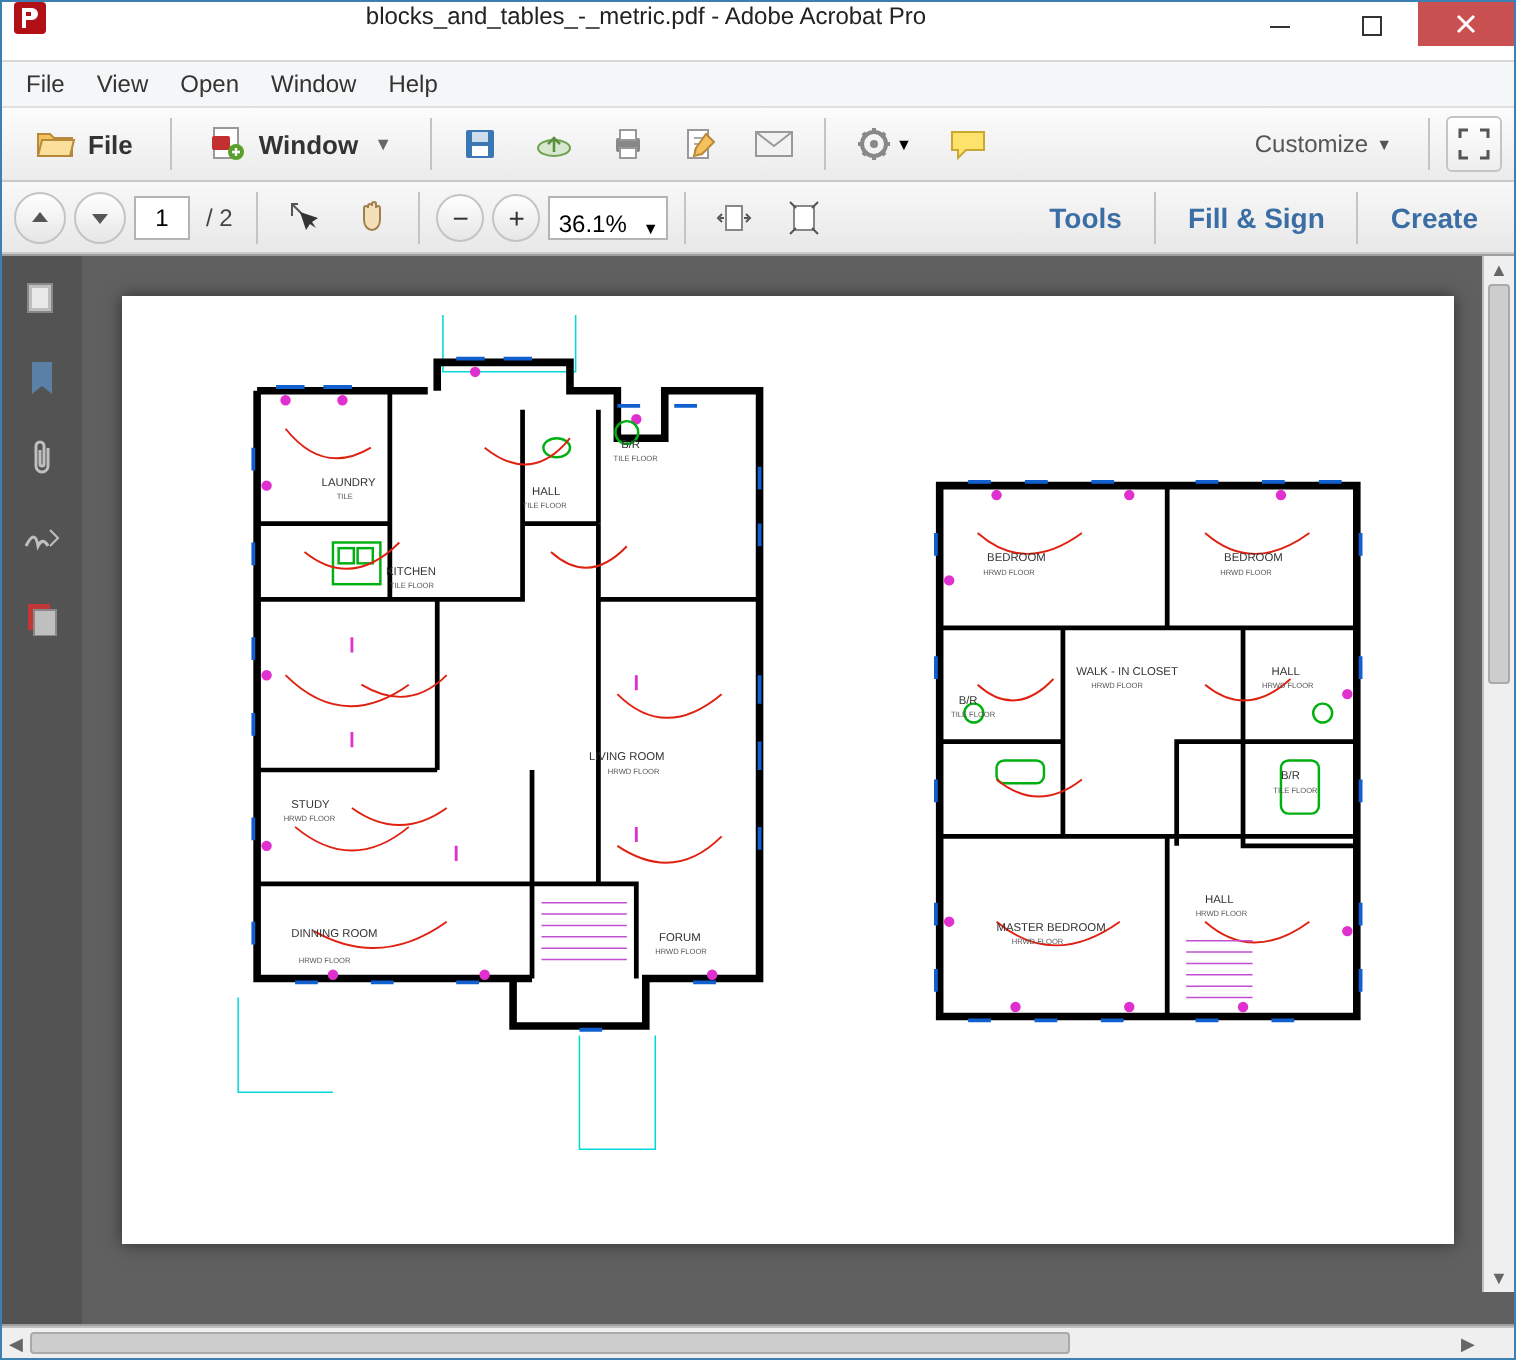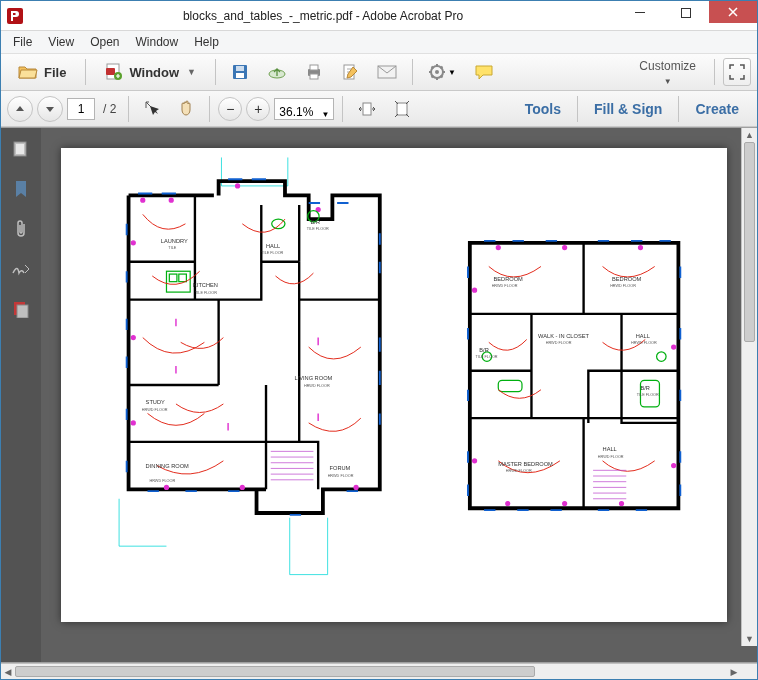--- a/index.html
+++ b/index.html
@@ -1,38 +1,38 @@
 <!DOCTYPE html>
 <html><head>
 <meta charset="utf-8">
 <style>
 * { box-sizing: border-box; margin: 0; padding: 0; font-family: "Segoe UI", Tahoma, sans-serif; }
 body { background: #fff; width: 758px; height: 680px; overflow: hidden; }
 
 .window { width: 758px; height: 680px; display: flex; flex-direction: column; border: 1px solid #3c7fb1; }
-.titlebar { height: 30px; background: #fff; display: flex; align-items: center; position: relative; border-bottom: 1px solid #d8d8d8; }
+.titlebar { height: 30px; background: #fff; display: flex; position: relative; border-bottom: 1px solid #d8d8d8; }
 .titlebar .app-icon { width: 16px; height: 16px; margin: 0 6px; }
 .titlebar .title { flex: 1; text-align: center; font-size: 12px; color: #222; }
 .winbtns { display: flex; height: 30px; }
 .winbtn { width: 46px; height: 24px; display: flex; align-items: center; justify-content: center; cursor: pointer; }
 .winbtn.close { background: #c85051; color: #fff; width: 48px; height: 22px; }
 .winbtn.min span { display:block; width:10px; height:1px; background:#333; }
 .winbtn.max span { display:block; width:10px; height:10px; border:1px solid #333; }
 .winbtn.close svg { width:10px; height:10px; }
 
 .menubar { height: 22px; background: #f5f6f7; display: flex; align-items: center; padding: 0 4px; font-size: 12px; color: #333; }
 .menubar .menuitem { padding: 2px 8px; cursor: pointer; }
 
 .toolbar1 { height: 38px; background: linear-gradient(#fcfcfc,#ebebeb); border-top:1px solid #e0e0e0; border-bottom:1px solid #c9c9c9; display:flex; align-items:center; padding:0 6px; gap:4px; }
 .toolbar2 { height: 36px; background: linear-gradient(#f8f8f8,#e8e8e8); border-bottom:1px solid #c9c9c9; display:flex; align-items:center; padding:0 6px; gap:4px; }
 .btn { height:26px; display:flex; align-items:center; justify-content:center; padding:0 6px; border:1px solid transparent; border-radius:3px; cursor:pointer; background:transparent; }
 .btn.labelled { padding:0 10px; gap:6px; font-size:13px; font-weight:bold; color:#333; }
 .btn.labelled .caret { font-size:9px; color:#666; margin-left:2px; }
 .sep { width:1px; height:26px; background:#c4c4c4; margin:0 4px; }
-.customize { margin-left:auto; font-size:12px; color:#555; padding:0 10px; display:flex; gap:4px; align-items:center; cursor:pointer;flex-direction:column; }
+.customize { margin-left:auto; font-size:12px; color:#555; padding:0 10px; display:flex; gap:4px; align-items:center; cursor:pointer; }
 .fullscr { width:28px; height:28px; border:1px solid #c4c4c4; border-radius:3px; display:flex; align-items:center; justify-content:center; background:linear-gradient(#fff,#eee); }
 
 .navbtn { width:26px; height:26px; border:1px solid #c4c4c4; border-radius:13px; background:linear-gradient(#fff,#e6e6e6); display:flex; align-items:center; justify-content:center; cursor:pointer; }
 .pagefield { width:28px; height:22px; border:1px solid #b4b4b4; background:#fff; text-align:center; font-size:12px; }
 .pagecount { font-size:12px; color:#444; margin:0 4px; }
 .zoombtn { width:24px; height:24px; border:1px solid #c4c4c4; border-radius:12px; background:linear-gradient(#fff,#e6e6e6); display:flex; align-items:center; justify-content:center; cursor:pointer; font-size:14px; color:#333; }
 .zoomfield { width:60px; height:22px; border:1px solid #b4b4b4; background:#fff; display:flex; align-items:flex-end; padding:0 4px; font-size:12px; justify-content:space-between; cursor:pointer; }
 .tool-link { font-size:14px; font-weight:bold; color:#3b6ea5; padding:0 12px; cursor:pointer; }
 .rightgroup { margin-left:auto; display:flex; align-items:center; }
 

